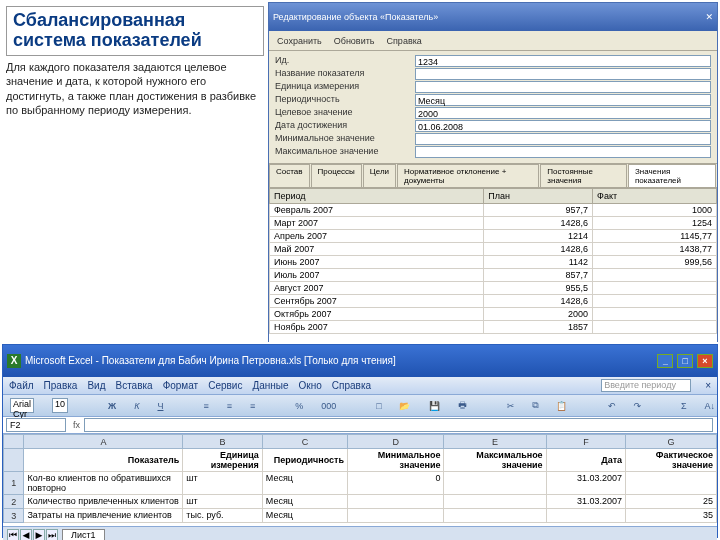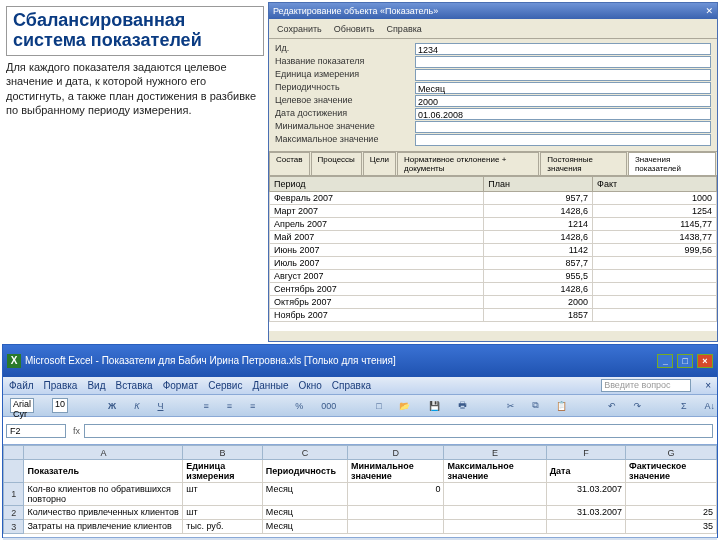--- a/index.html
+++ b/index.html
@@ -1,21 +1,21 @@
 <!DOCTYPE html>
 <html><head>
 <meta charset="utf-8">
 <style>
 *{box-sizing:border-box;margin:0;padding:0;font-family:Tahoma,Arial,sans-serif}
 body{width:720px;height:540px;background:#fff;overflow:hidden;position:relative;font-size:10px}
 .slide-title{position:absolute;left:6px;top:6px;width:258px;border:1px solid #999;padding:4px 6px;background:#fff}
 .slide-title h2{font-family:Arial;font-size:18px;color:#0a3b82;font-weight:700;line-height:1.1}
 .slide-desc{position:absolute;left:6px;top:60px;width:258px;font-size:11px;color:#222;line-height:1.3}
 .win1{position:absolute;left:268px;top:2px;width:450px;height:340px;border:1px solid #4a6fb3;background:#ece9d8}
-.win1-title{height:16px;background:linear-gradient(#6e93d6,#3a63b0);color:#fff;font-size:9px;padding:2px 4px;display:flex;justify-content:space-between;align-items:center}
+.win1-title{height:28px;background:linear-gradient(#6e93d6,#3a63b0);color:#fff;font-size:9px;padding:2px 4px;display:flex;justify-content:space-between;align-items:center}
 .win1-toolbar{height:20px;background:#ece9d8;border-bottom:1px solid #aca899;display:flex;align-items:center;gap:2px;padding:0 3px;font-size:9px}
 .tbtn{padding:1px 4px;border:1px solid transparent;color:#333}
 .win1-form{background:#ece9d8;padding:4px 6px;font-size:9px;border-bottom:1px solid #aca899}
 .frow{display:flex;margin-bottom:1px}
 .flabel{width:140px;color:#333}
 .fval{flex:1;background:#fff;border:1px solid #7f9db9;padding:0 2px;height:12px;line-height:12px}
 .win1-tabs{display:flex;background:#ece9d8;border-bottom:1px solid #aca899;font-size:8px}
 .wtab{padding:2px 6px;border:1px solid #aca899;border-bottom:none;background:#ece9d8;margin-right:1px}
 .wtab.act{background:#fff}
 .win1-grid{background:#fff;height:155px;overflow:auto}
@@ -26,30 +26,30 @@
 .excel{position:absolute;left:2px;top:344px;width:716px;height:194px;border:1px solid #2a5fbd;background:#fff}
 .ex-title{height:32px;background:linear-gradient(#3a72d4,#1f52b0);color:#fff;font-size:10px;display:flex;align-items:center;padding:0 4px;justify-content:space-between}
 .ex-title .controls span{display:inline-block;width:16px;height:14px;background:#d74a2a;border:1px solid #7a2;margin-left:1px;text-align:center;line-height:12px;color:#fff;font-weight:700;font-size:9px}
 .ex-title .controls span.min{background:#3b75d1}
 .ex-menu{height:18px;background:linear-gradient(#e4ecf7,#c2d5f0);display:flex;align-items:center;padding:0 6px;font-size:10px;gap:10px;color:#1a3c7a;border-bottom:1px solid #8aa9d6}
 .ex-menu .ask{margin-left:auto;background:#fff;border:1px solid #7f9db9;width:90px;height:13px;font-size:9px;padding:0 2px;color:#999}
 .ex-tb{height:22px;background:linear-gradient(#dce7f5,#b8cfe9);border-bottom:1px solid #8aa9d6;display:flex;align-items:center;padding:0 7px;gap:18px;font-size:9px}
 .ex-tb .sep{width:1px;height:16px;background:#8aa9d6;margin:0 2px}
 .ex-tb select,.ex-tb .combo{background:#fff;border:1px solid #7f9db9;height:15px;font-size:9px;padding:0 2px}
 .ex-tb .ico{width:16px;height:16px;display:inline-flex;align-items:center;justify-content:center;color:#3a5a8a}
-.ex-formula{height:28px;background:#fff;border-bottom:1px solid #8aa9d6;display:flex;align-items:center;font-size:9px}
+.ex-formula{height:17px;background:#fff;border-bottom:1px solid #8aa9d6;display:flex;align-items:center;font-size:9px}
 .ex-formula .namebox{width:60px;border:1px solid #7f9db9;margin:0 3px;padding:1px 3px;background:#fff}
 .ex-formula .fx{padding:0 4px;color:#555}
 .ex-formula .fbar{flex:1;border:1px solid #7f9db9;height:14px;margin-right:4px;background:#fff}
 .ex-sheet{height:92px;overflow:auto;background:#fff;position:relative}
 .ex-sheet table{border-collapse:collapse;font-size:9px;width:100%;table-layout:fixed}
 .ex-sheet th{background:#d6e1f0;border:1px solid #9eb6ce;font-weight:400;padding:1px;color:#333;text-align:center;height:14px}
 .ex-sheet th.rowh{width:18px}
 .ex-sheet td{border:1px solid #d4d0c8;padding:1px 3px;height:14px;vertical-align:top}
-.ex-sheet .hdr td{font-weight:700;text-align:left;background:#fff;vertical-align:middle}
+.ex-sheet .hdr td{font-weight:700;text-align:right;background:#fff;vertical-align:middle}
 .ex-sheet td.r{text-align:right}
 .ex-tabs{height:16px;background:#d6e1f0;border-top:1px solid #8aa9d6;display:flex;align-items:center;font-size:9px;padding:0 4px;gap:4px}
 .ex-tabs .nav{display:flex;gap:1px}
 .ex-tabs .nav span{width:12px;height:12px;border:1px solid #8aa;background:#eef;text-align:center;line-height:10px}
 .ex-tabs .stab{background:#fff;border:1px solid #888;border-bottom:none;padding:0 8px}
 .ex-draw{height:18px;background:linear-gradient(#dce7f5,#b8cfe9);border-top:1px solid #8aa9d6;display:flex;align-items:center;padding:0 4px;gap:6px;font-size:9px;color:#1a3c7a}
 .xicon{display:inline-block;width:14px;height:14px;background:#2a7a2a;color:#fff;text-align:center;line-height:14px;font-weight:700;margin-right:4px}
 </style>
 </head>
 <body>
@@ -188,21 +188,21 @@
   <div class="ex-menu">
     <span>Файл</span>
     <span>Правка</span>
     <span>Вид</span>
     <span>Вставка</span>
     <span>Формат</span>
     <span>Сервис</span>
     <span>Данные</span>
     <span>Окно</span>
     <span>Справка</span>
-    <span class="ask">Введите вопрос</span>
+    <span class="ask">Введите периоду</span>
     <span style="margin-left:4px;color:#1a3c7a">×</span>
   </div>
   <div class="ex-tb">
     <span class="combo" style="width:55px">Arial Cyr</span>
     <span class="combo" style="width:24px">10</span>
     <span class="sep"></span>
     <span class="ico">
         <b>Ж</b>
       </span>
     <span class="ico">

